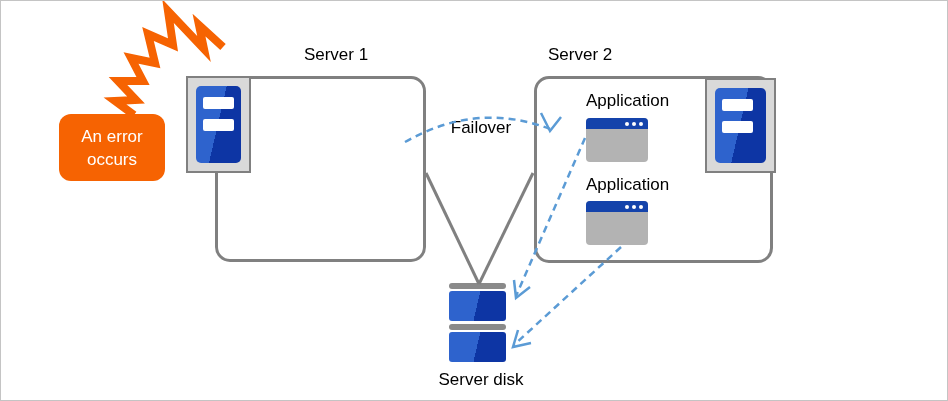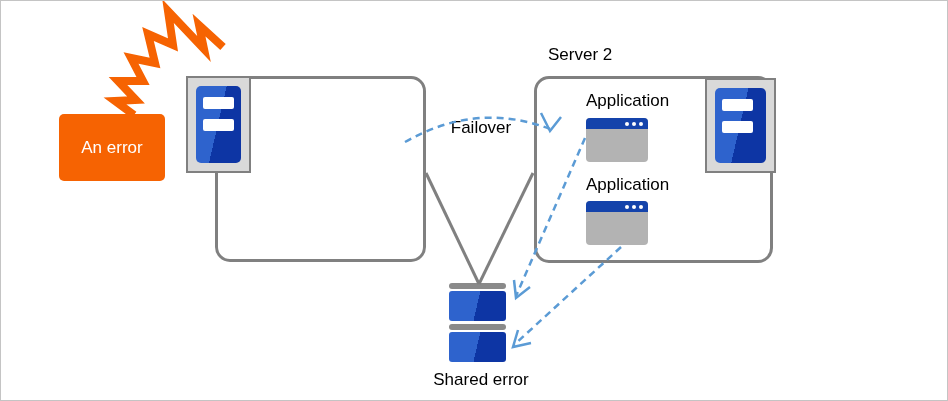--- a/index.html
+++ b/index.html
@@ -130,21 +130,21 @@
   #failover-label { left: 420px; top: 84px; width: 120px; text-align: center; margin-top: 33px; }
   #app1-label { left: 585px; top: 90px; }
   #app2-label { left: 585px; top: 174px; }
   #shared-disk-label { left: 400px; top: 369px; width: 160px; text-align: center; }
 
   .badge {
     position: absolute;
     left: 58px; top: 113px;
     width: 106px; height: 67px;
     background: var(--orange);
-    border-radius: 5px;
+    border-radius: 12px;
     color: #fff;
     font-size: 17px;
     line-height: 23px;
     text-align: center;
     display: flex;
     flex-direction: column;
     justify-content: center;
     z-index: 6;
   }
 </style>
@@ -163,20 +163,21 @@
     <path class="dash" d="M404,141 Q476,100 549,128"></path>
     <polyline class="arrowhead" points="540,112 549,130 560,116"></polyline>
 
     <path class="dash" d="M584,137 L515,295"></path>
     <polyline class="arrowhead" points="529,286 515,297 513,279"></polyline>
 
     <path class="dash" d="M620,246 L513,344"></path>
     <polyline class="arrowhead" points="530,342 512,346 517,329"></polyline>
   </svg>
 
+  <div class="label" id="server1-label">Server 1</div>
   <div class="server-box" id="server1-box"></div>
   <div class="icon-box" id="server1-icon">
     <div class="server-blue">
       <div class="server-bar b1"></div>
       <div class="server-bar b2"></div>
     </div>
   </div>
 
   <div class="label" id="failover-label">Failover</div>
 
@@ -206,19 +207,20 @@
       <span class="dot"></span>
     </div>
   </div>
 
   <div class="disk">
     <div class="disk-cap"></div>
     <div class="disk-platter"></div>
     <div class="disk-cap"></div>
     <div class="disk-platter"></div>
   </div>
-  <div class="label" id="shared-disk-label">Shared error</div>
+  <div class="label" id="shared-disk-label">Server disk</div>
 
   <div class="badge">
     <div>An error</div>
+    <div>occurs</div>
   </div>
 
 </div>
 
 </body></html>

